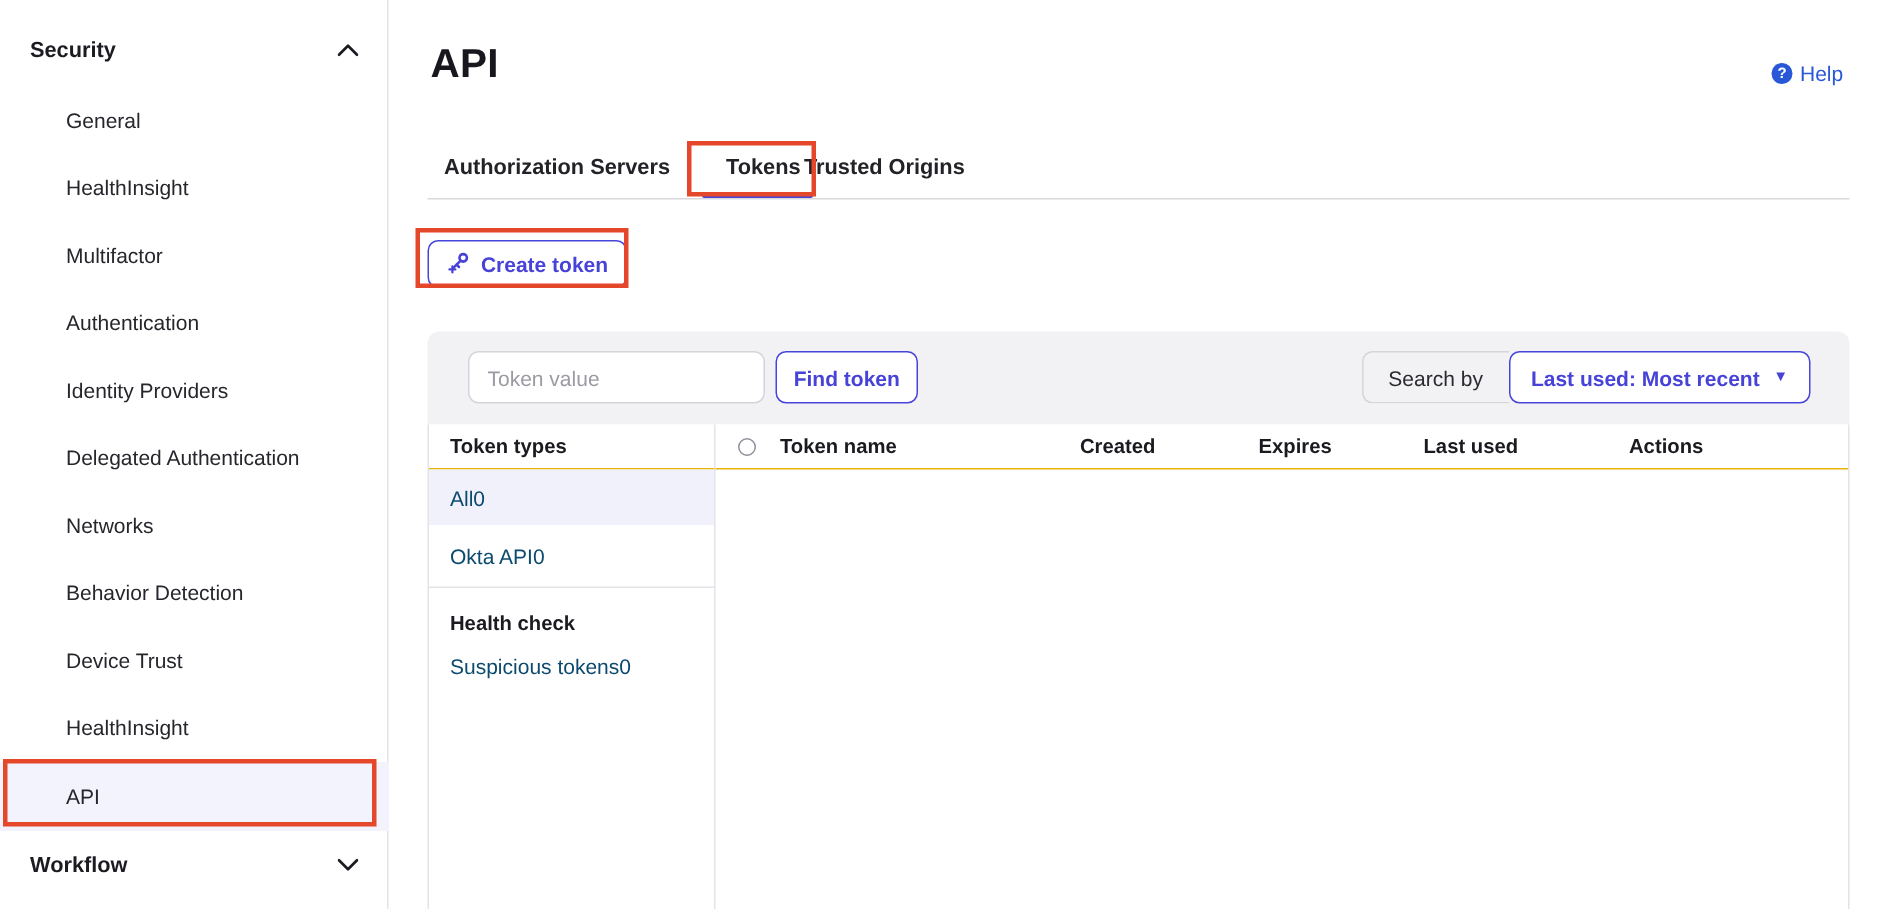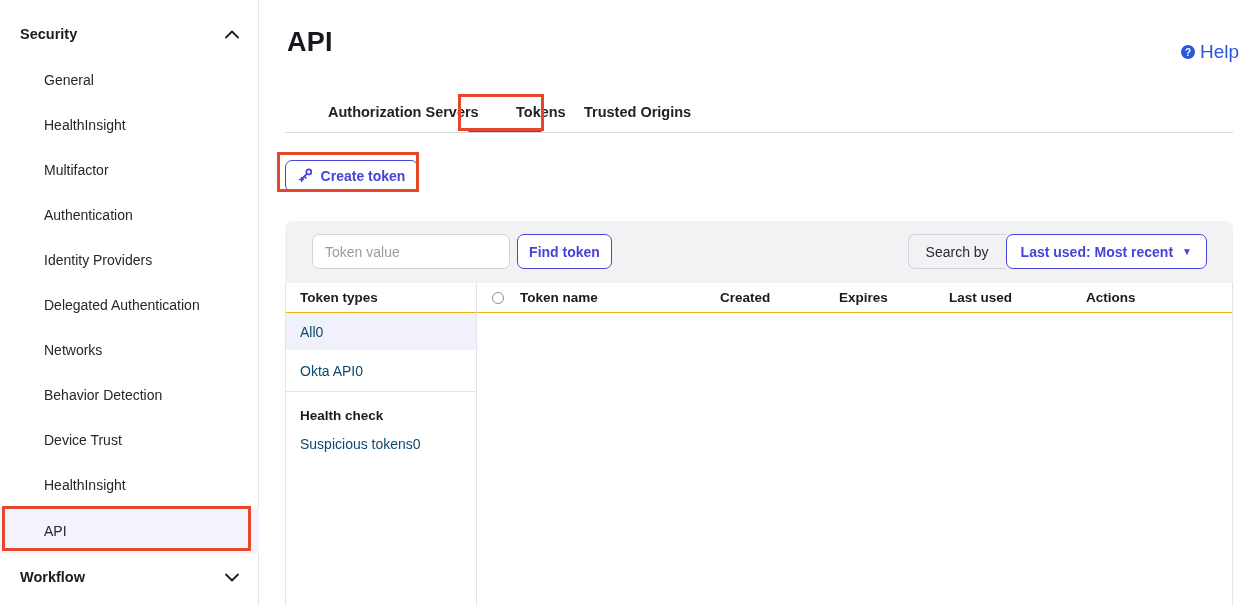--- a/index.html
+++ b/index.html
@@ -18,24 +18,24 @@
   .nav-item.active { background:#f3f3fd; }
 
   
   .annotation { border:3px solid #e5472b; pointer-events:none; z-index:9; }
 
   
   #page-title { left:287px; top:27px; font-size:27px; font-weight:bold; color:#17171d; letter-spacing:.2px; }
   #help-link { top:41px; left:1181px; display:flex; align-items:center; gap:5px; cursor:pointer; }
   #help-icon { width:14px; height:14px; border-radius:50%; background:#2857d8; color:#fff;
                font-size:10px; font-weight:bold; display:flex; align-items:center; justify-content:center; }
-  #help-text { font-size:19px; color:#2857d8; }
+  #help-text { font-size:14px; color:#2857d8; }
 
   
-  .tab { top:104px; font-size:14.5px; font-weight:bold; color:#222228; cursor:pointer; white-space:nowrap;margin-left:32px; }
+  .tab { top:104px; font-size:14.5px; font-weight:bold; color:#222228; cursor:pointer; white-space:nowrap; }
   #tabs-border { left:285px; top:132px; width:948px; height:1px; background:#d8d8dd; }
   #tokens-underline { left:468px; top:129px; width:74px; height:3px; background:#4745d9; border-radius:2px; }
 
   
   #create-token-btn { left:285px; top:160px; width:133px; height:32px; background:#fff;
       border:1px solid #4745d9; border-radius:7px; display:flex; align-items:center; justify-content:center;
       gap:7px; font-size:14px; font-weight:bold; color:#4743d8; cursor:pointer; }
 
   
   #filter-bar { left:285px; top:221px; width:948px; height:62px; background:#f2f2f4; border-radius:8px 8px 0 0; }
@@ -116,21 +116,21 @@
 
   <div id="page-title" class="abs">API</div>
 
   <div id="help-link" class="abs">
     <span id="help-icon">?</span>
     <span id="help-text">Help</span>
   </div>
 
   <div class="tab abs" style="left:296px;">Authorization Servers</div>
   <div class="tab abs" style="left:484px;">Tokens</div>
-  <div class="tab abs" style="left:552px;">Trusted Origins</div>
+  <div class="tab abs" style="left:536px;">Trusted Origins</div>
   <div id="tabs-border" class="abs"></div>
   <div id="tokens-underline" class="abs"></div>
   <div class="annotation abs" style="left:458px; top:94px; width:86px; height:37px;"></div>
 
   <div id="create-token-btn" class="abs">
     <span class="key-icon">
       <svg width="16" height="16" viewBox="0 0 16 16">
         <g fill="none" stroke="#4743d8" stroke-width="1.7" stroke-linecap="round">
           <circle cx="10.8" cy="4.9" r="2.5"></circle>
           <path d="M8.9 6.9 L4.4 11.4"></path>

